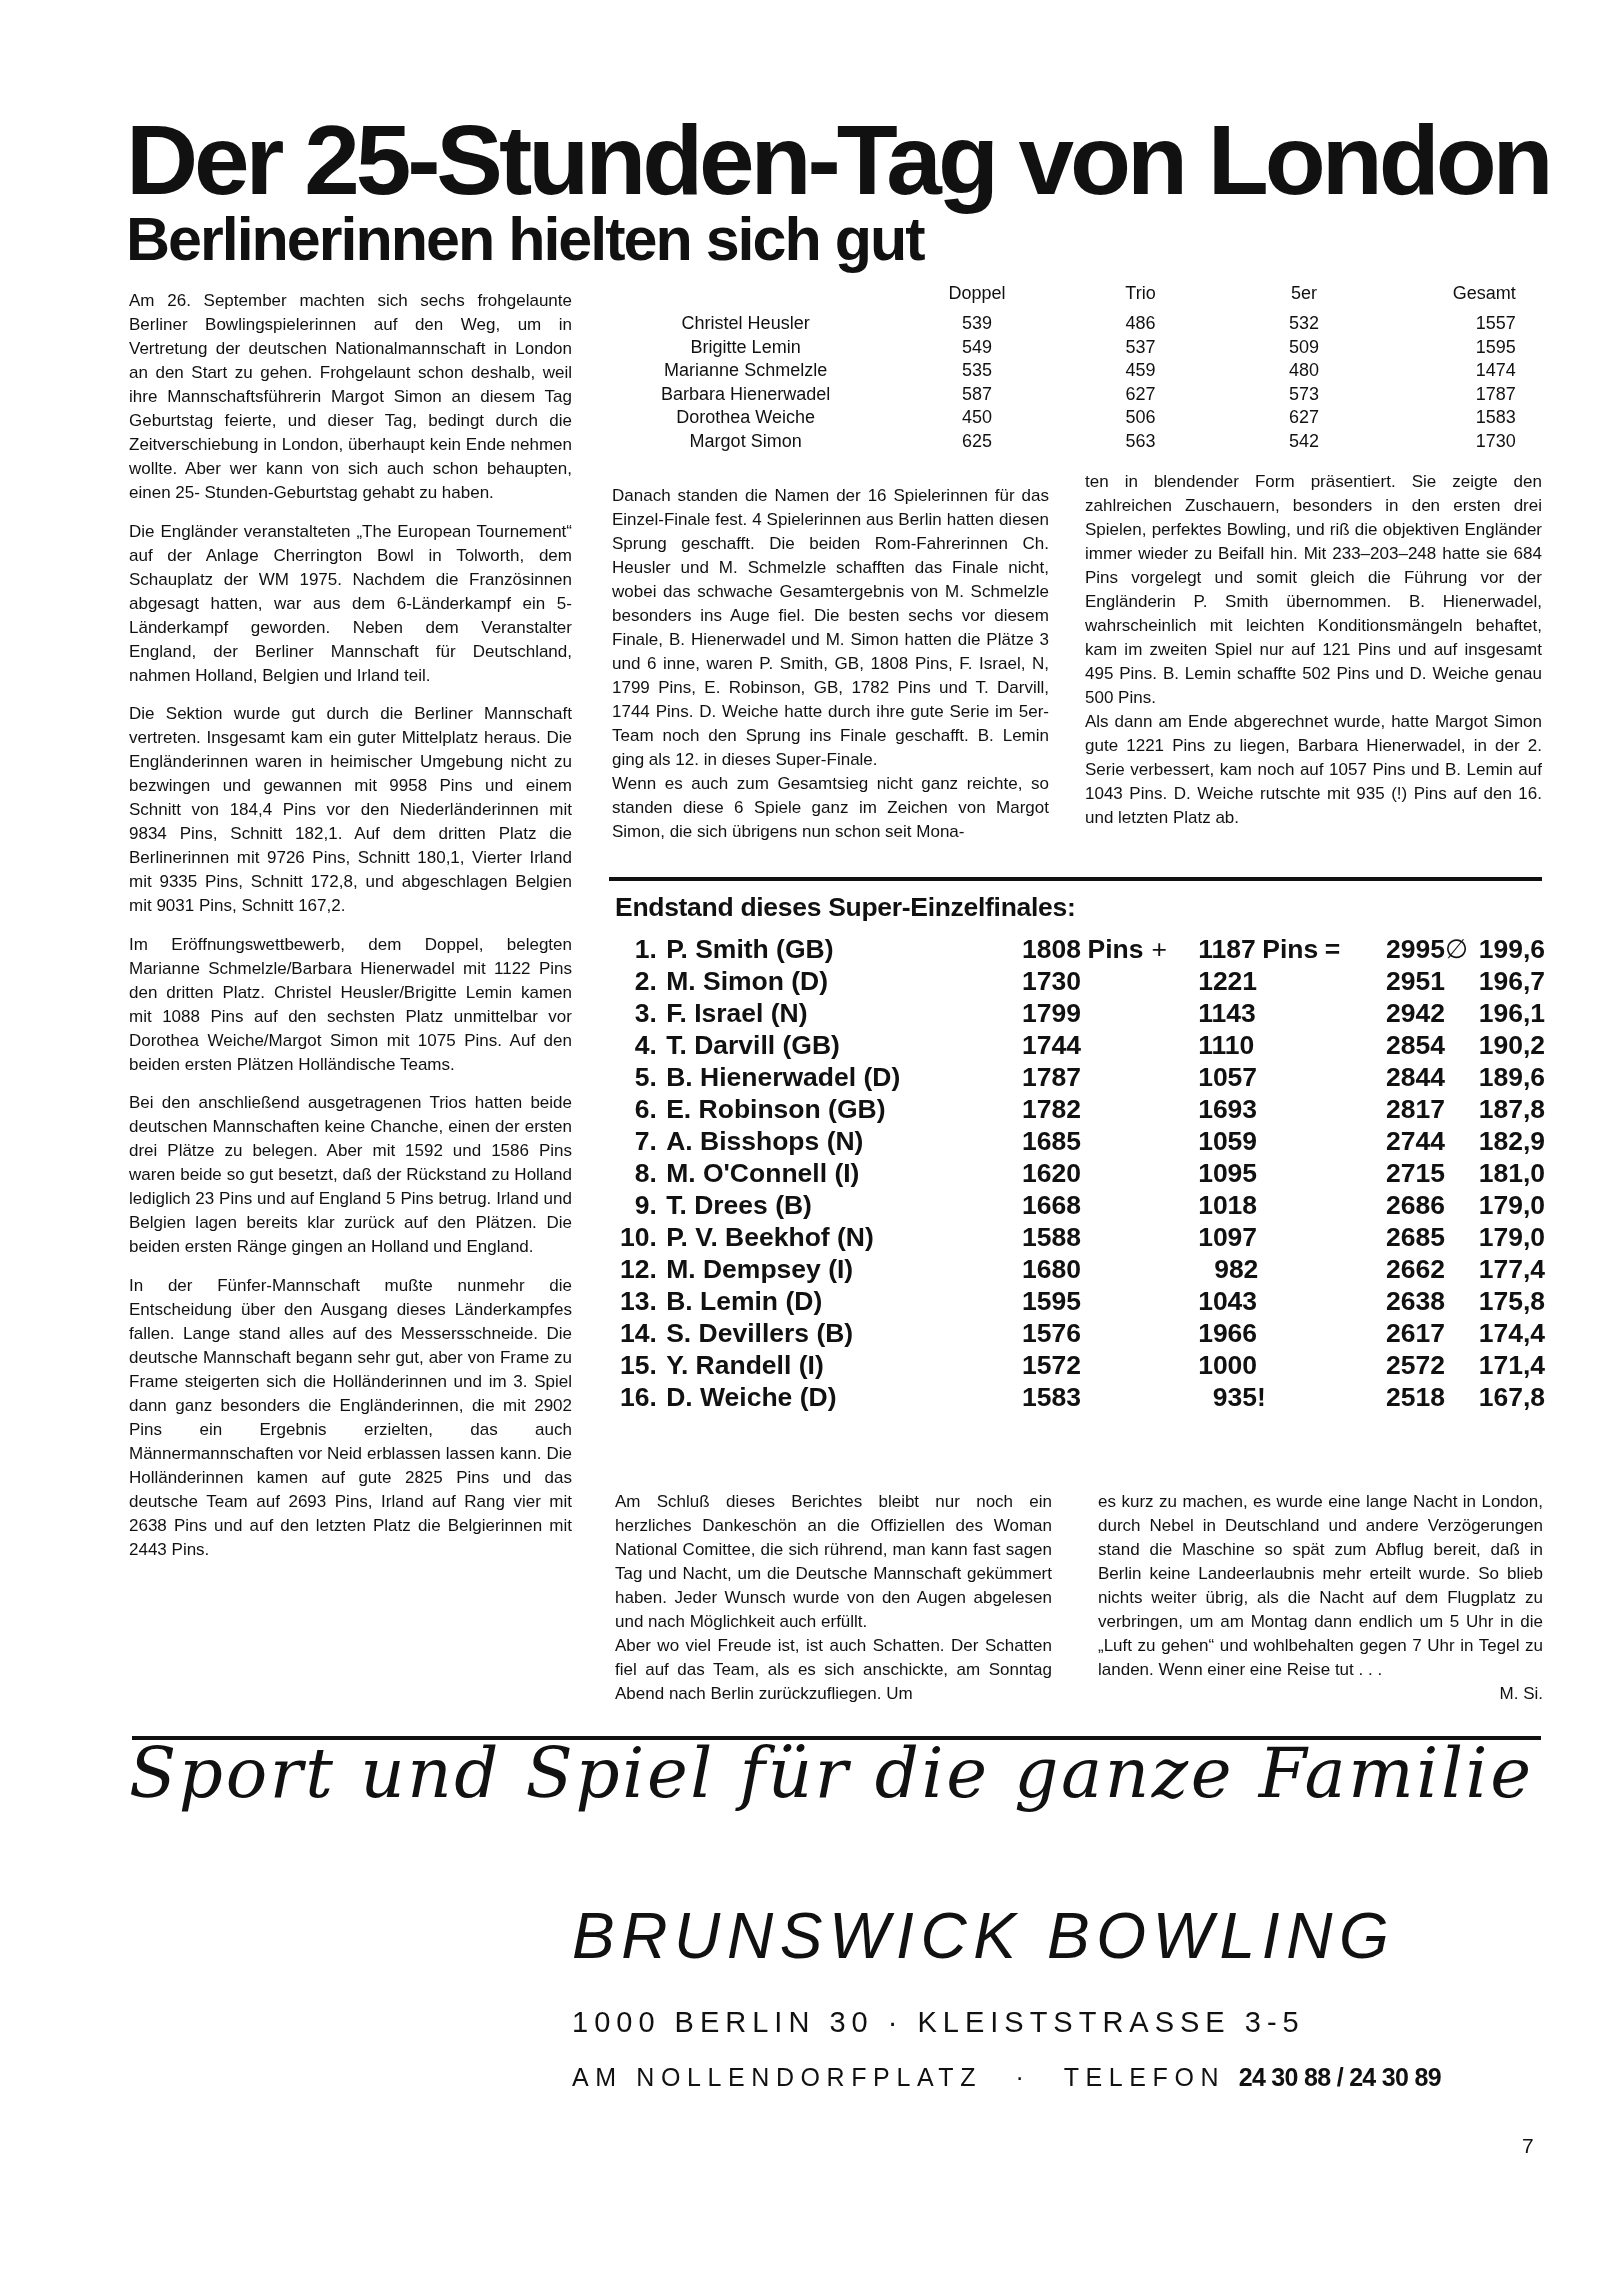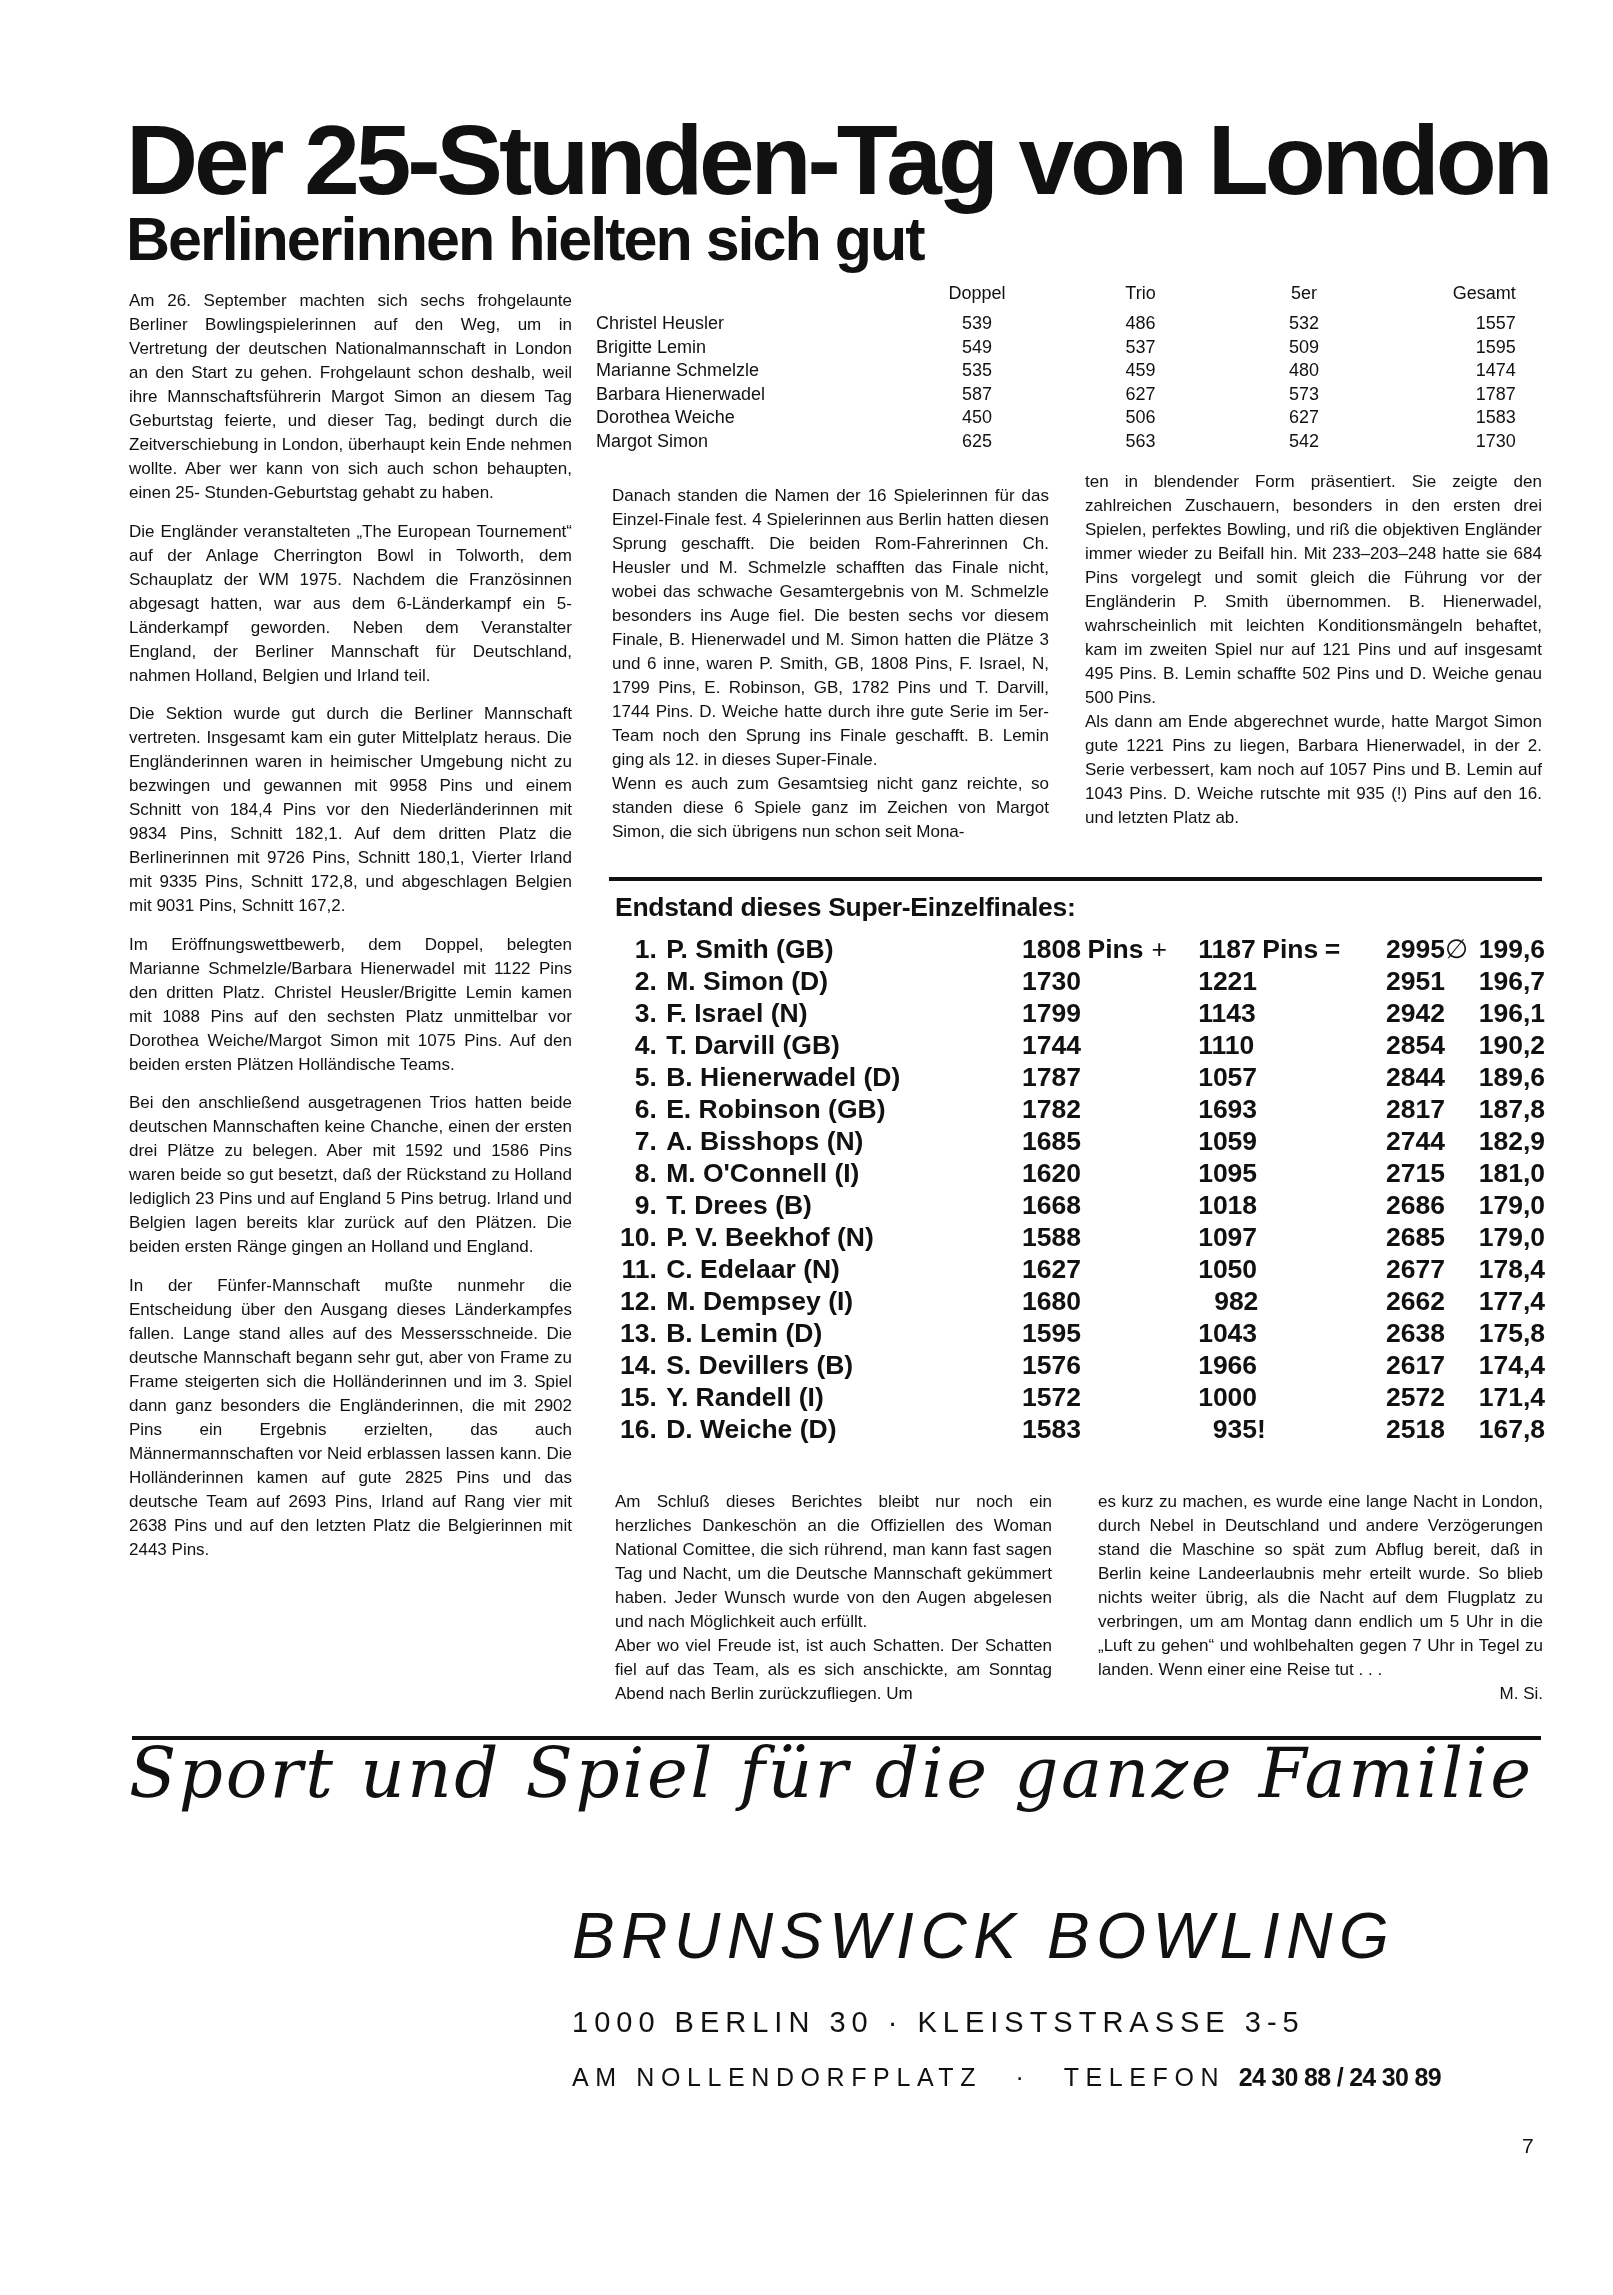--- a/index.html
+++ b/index.html
@@ -23,21 +23,21 @@
   .colL { left: 129px; top: 289px; width: 443px; }
   .colM { left: 612px; top: 484px; width: 437px; }
   .colR { left: 1085px; top: 470px; width: 457px; }
   .colM2 { left: 615px; top: 1490px; width: 437px; }
   .colR2 { left: 1098px; top: 1490px; width: 445px; }
   .sig { text-align: right; }
 
   .res-table { left: 596px; top: 283px; width: 933px; font-size: 18px; border-collapse: collapse; }
   .res-table td, .res-table th { padding: 0; height: 23.5px; font-weight: normal; }
   .res-table th { height: 29px; vertical-align: top; }
-  .res-table .name { width: 291px; text-align: left; }
+  .res-table .name { width: 291px; text-align: center; }
   .res-table .num { text-align: center; width: 159px; }
   .res-table .num.last { text-align: right; width: 126px; padding-right: 13.2px; }
 
   .rule { left: 609px; width: 933px; height: 4px; background: #111; }
   .rule.top { top: 877px; }
   .rule.bot { top: 1736px; left: 132px; width: 1409px; }
 
   .final-title { left: 615px; top: 892px; font-size: 26.5px; font-weight: bold; letter-spacing: -0.3px; }
   .final { left: 615px; top: 933px; width: 930px; font-size: 26.5px; font-weight: bold; border-collapse: collapse; }
   .final td { padding: 0; height: 32px; line-height: 32px; white-space: nowrap; }
@@ -220,28 +220,20 @@
       </tr>
       <tr>
         <td class="rank">10.</td>
         <td class="pl">P. V. Beekhof (N)</td>
         <td class="g1"><span>1588</span></td>
         <td class="g2"><span>1097</span></td>
         <td class="tot">2685</td>
         <td class="avg"><span>179,0</span></td>
       </tr>
       <tr>
-        <td class="rank">11.</td>
-        <td class="pl">C. Edelaar (N)</td>
-        <td class="g1"><span>1627</span></td>
-        <td class="g2"><span>1050</span></td>
-        <td class="tot">2677</td>
-        <td class="avg"><span>178,4</span></td>
-      </tr>
-      <tr>
         <td class="rank">12.</td>
         <td class="pl">M. Dempsey (I)</td>
         <td class="g1"><span>1680</span></td>
         <td class="g2"><span style="margin-left: 16px;">982</span></td>
         <td class="tot">2662</td>
         <td class="avg"><span>177,4</span></td>
       </tr>
       <tr>
         <td class="rank">13.</td>
         <td class="pl">B. Lemin (D)</td>

